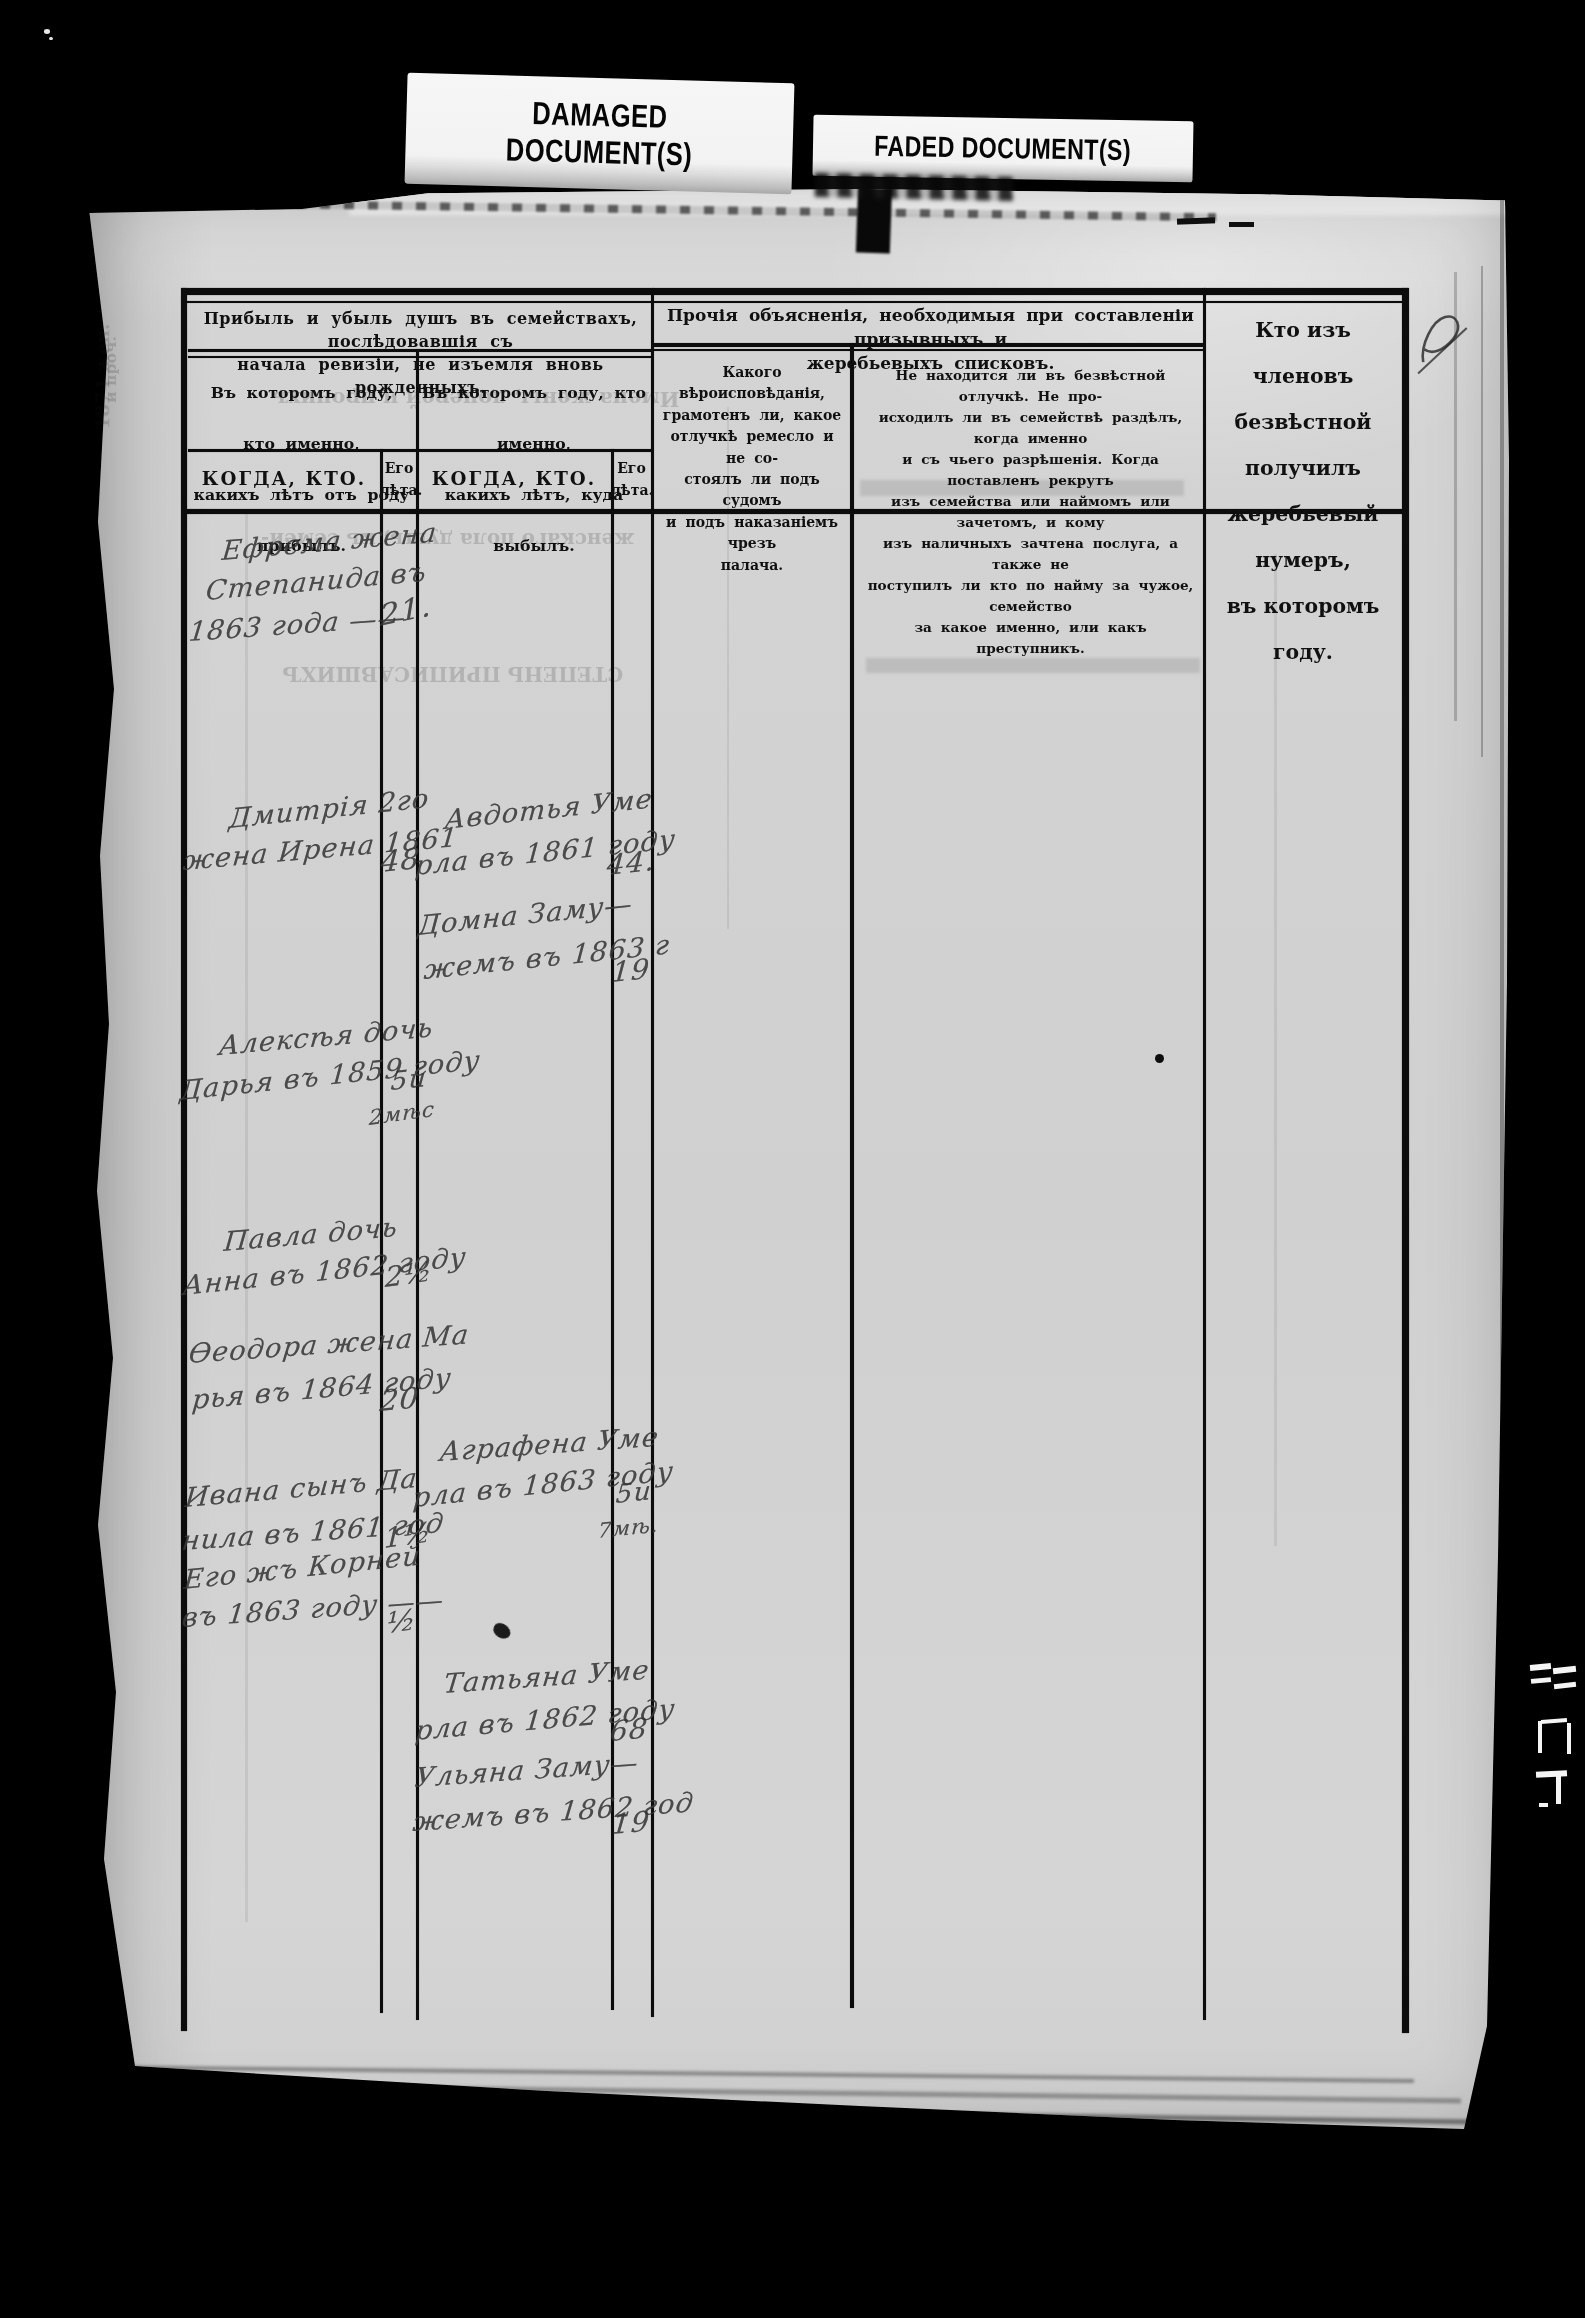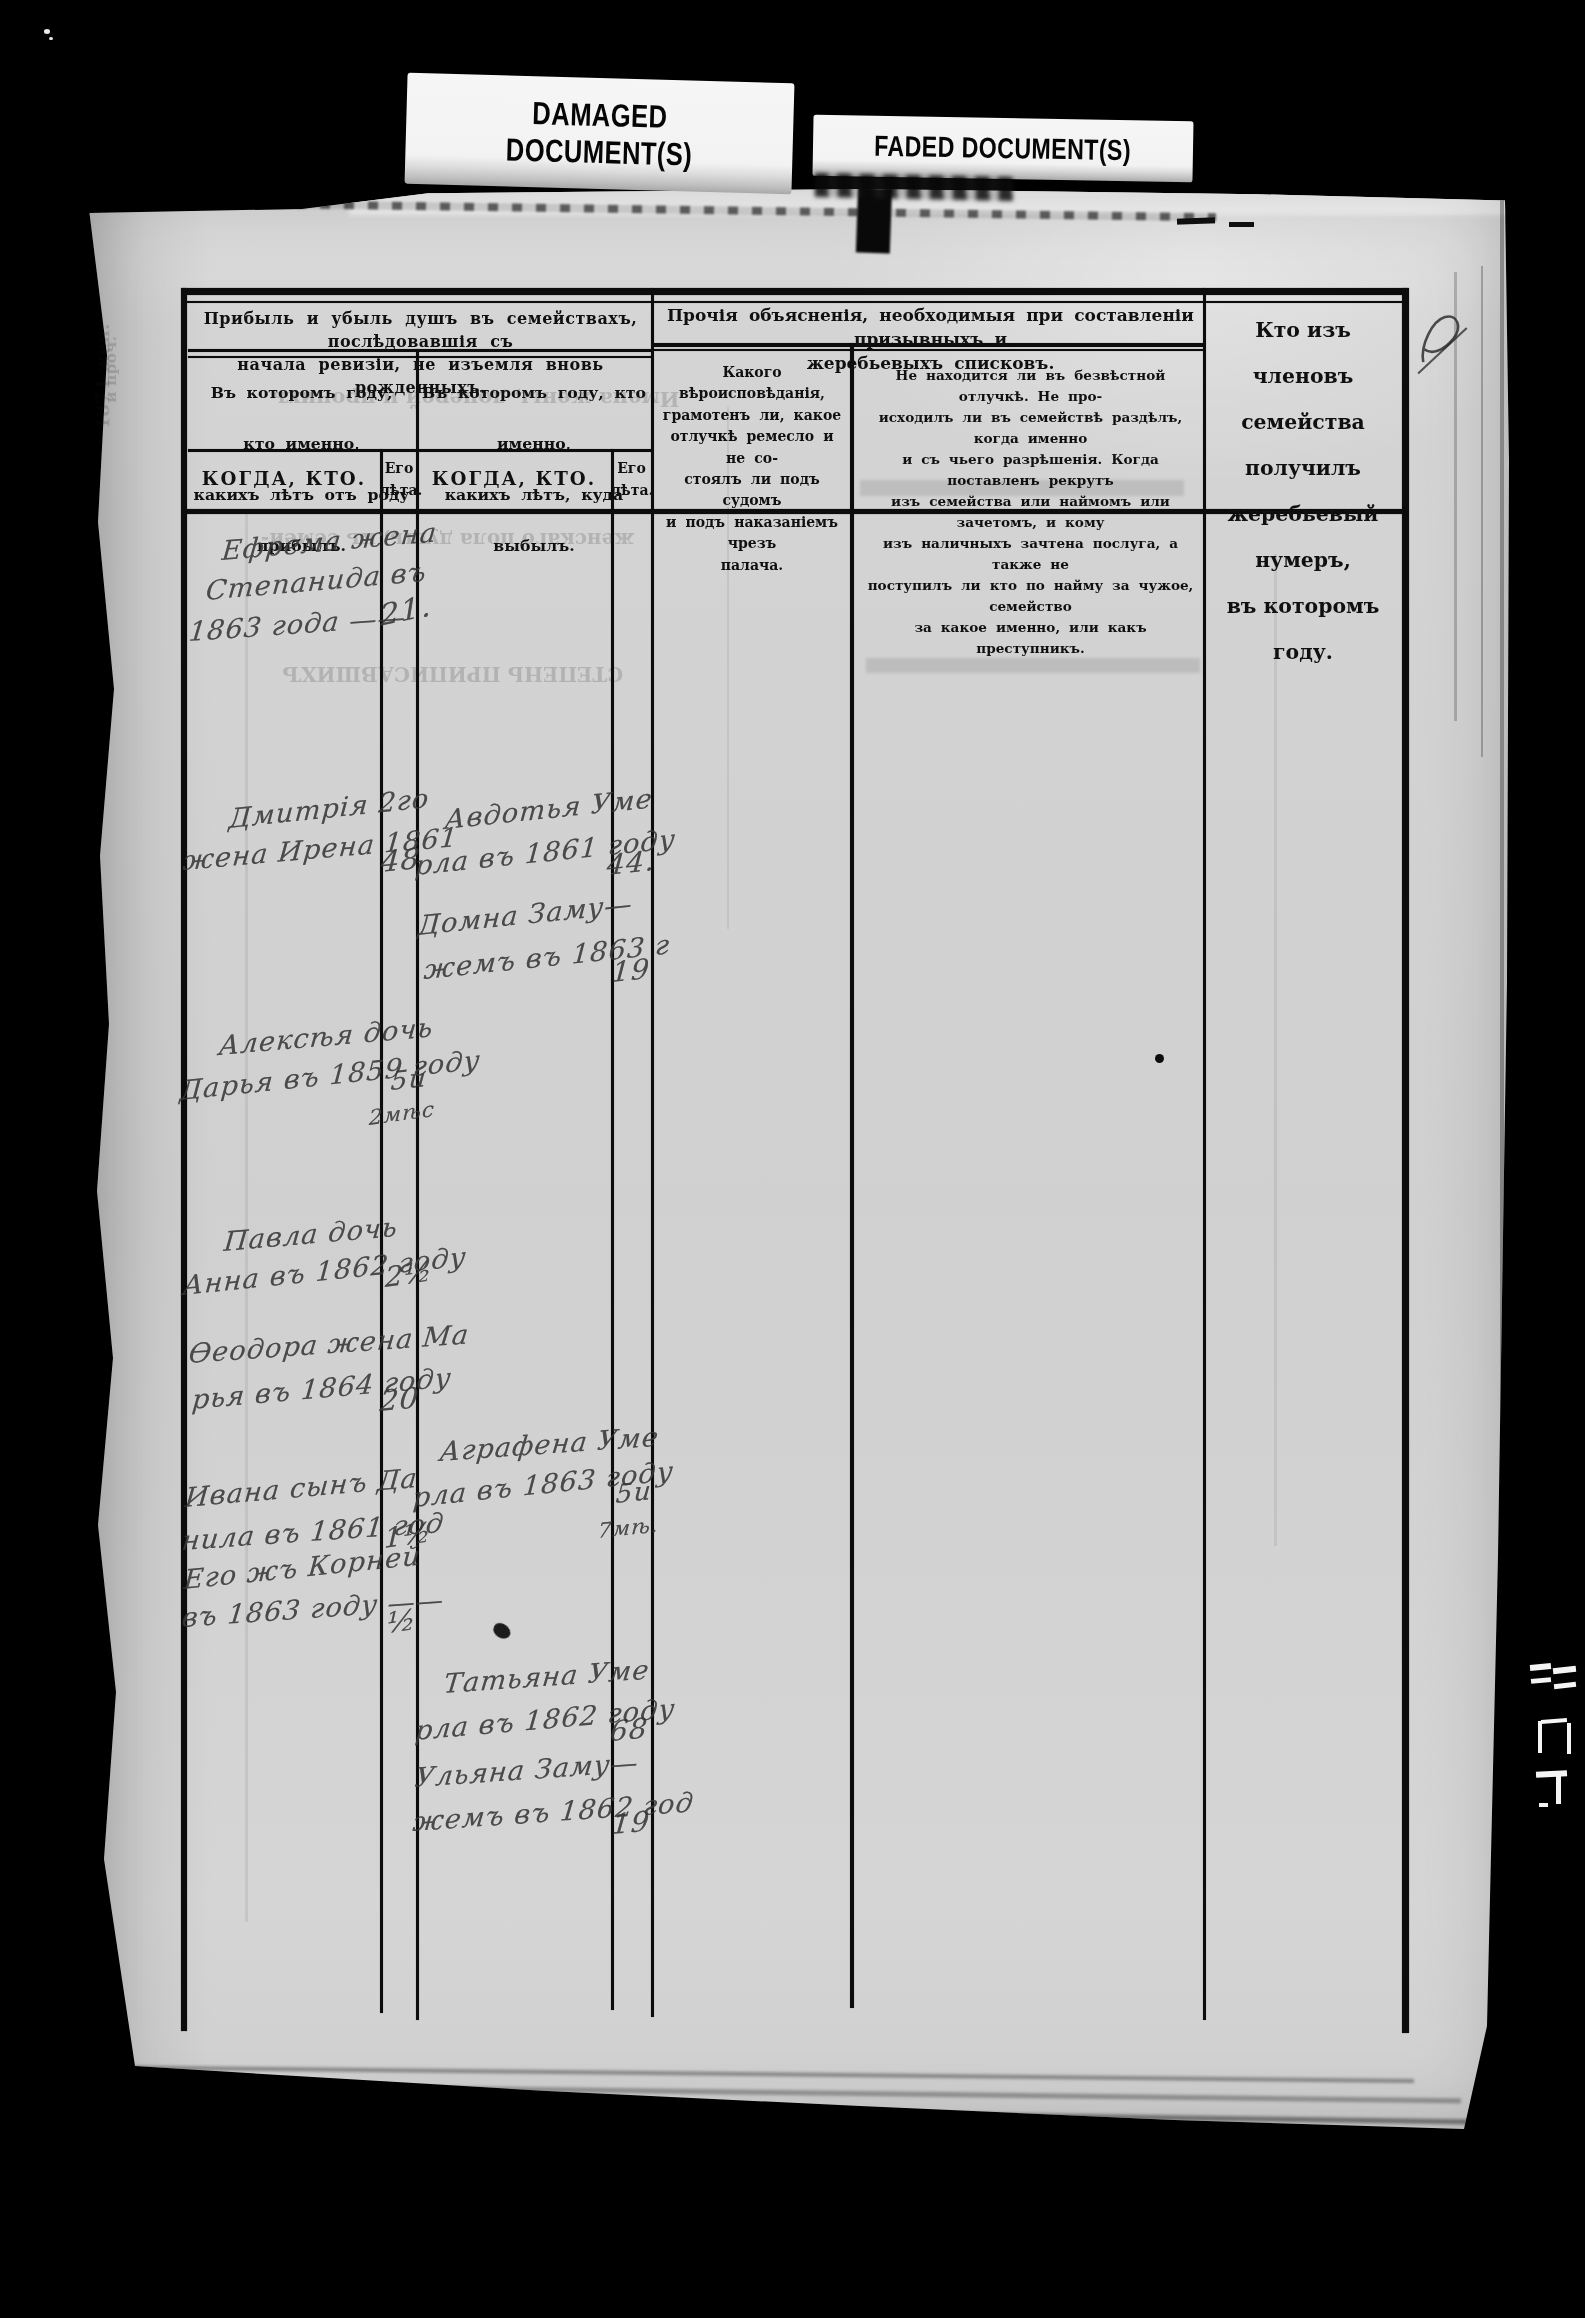--- a/index.html
+++ b/index.html
@@ -137,21 +137,21 @@
 и подъ наказаніемъ чрезъ
 палача.</div>
   <div class="print jst" style="left:862px;top:365px;width:337px;font-size:13.6px;line-height:21px;">Не находится ли въ безвѣстной отлучкѣ. Не про-
 исходилъ ли въ семействѣ раздѣлъ, когда именно
 и съ чьего разрѣшенія. Когда поставленъ рекрутъ
 изъ семейства или наймомъ или зачетомъ, и кому
 изъ наличныхъ зачтена послуга, а также не
 поступилъ ли кто по найму за чужое, семейство
 за какое именно, или какъ преступникъ.</div>
   <div class="print" style="left:1210px;top:307px;width:186px;font-size:20.4px;line-height:46px;">Кто изъ членовъ
-семейства получилъ
+безвѣстной получилъ
 жеребьевый нумеръ,
 въ которомъ году.</div>
 
   <div class="card" id="card-damaged">
     <div class="ctxt">DAMAGED</div>
     <div class="ctxt">DOCUMENT(S)</div>
   </div>
   <div class="card" id="card-faded">
     <div class="ctxt">FADED DOCUMENT(S)</div>
   </div>

